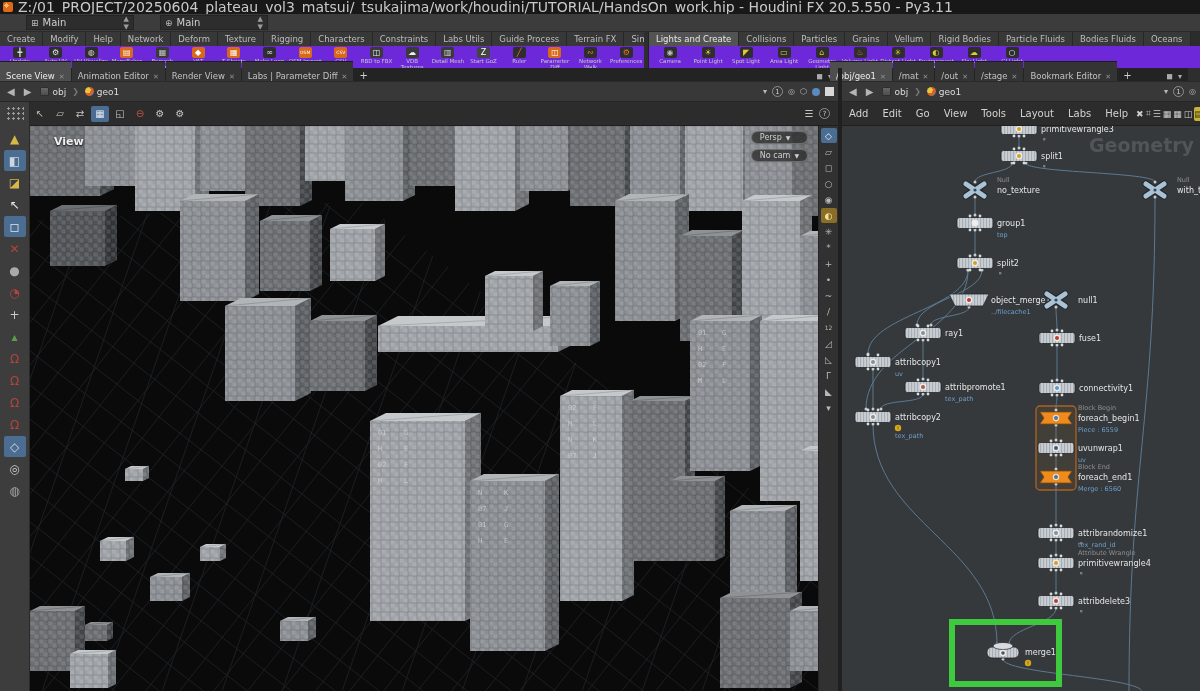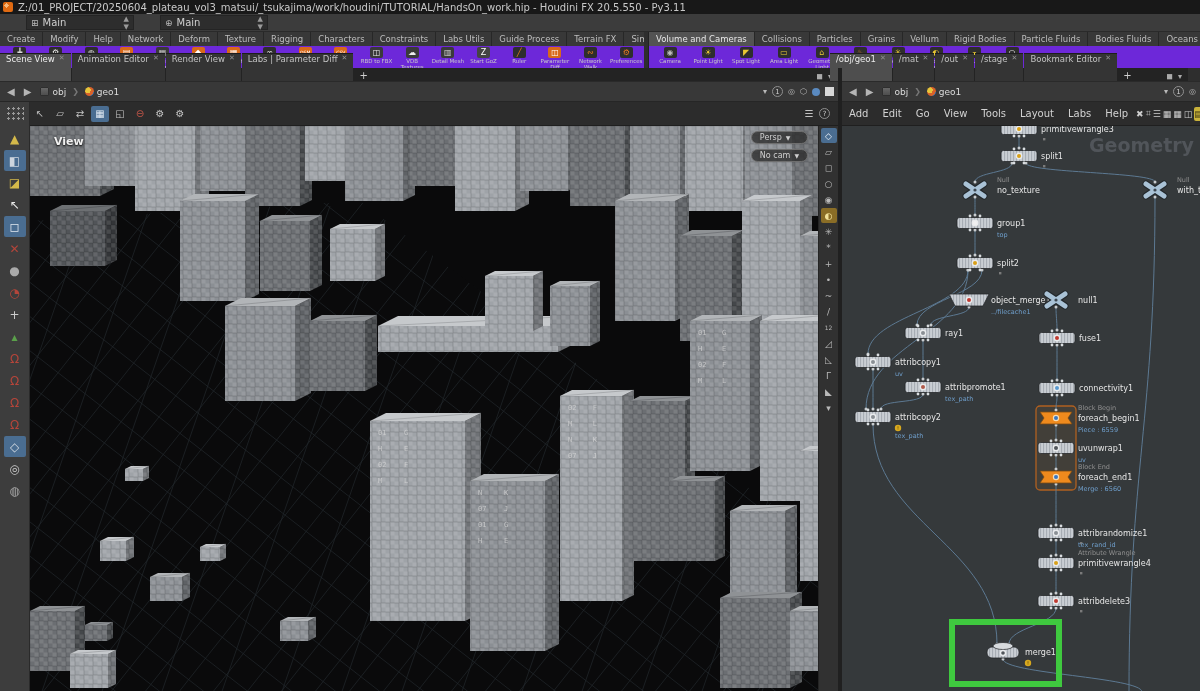--- a/index.html
+++ b/index.html
@@ -5,21 +5,21 @@
   * { margin:0; padding:0; box-sizing:border-box; }
   html,body { background:#111; }
   #app { position:relative; width:1200px; height:691px; overflow:hidden;
          font-family:"DejaVu Sans","Liberation Sans",sans-serif; background:#2e2e2e; color:#c8c8c8;
          -webkit-font-smoothing:antialiased; }
   
   .titlebar { position:absolute; left:0; top:0; width:1200px; height:14px; background:#181818;
               display:flex; align-items:center; gap:5px; padding-left:3px; }
   .hlogo { width:10px; height:10px; border-radius:2px;
            background:radial-gradient(circle at 35% 35%, #f5b87a 0 22%, #e06a12 23% 100%); flex:0 0 auto; }
-  .titletext { font-size:10px; color:#c9c9c9; white-space:nowrap; }
+  .titletext { font-size:14px; color:#c9c9c9; white-space:nowrap; }
   
   .menubar { position:absolute; left:0; top:14px; width:1200px; height:18px; background:#3c3c3c;
              display:flex; align-items:center; border-bottom:1px solid #2a2a2a; }
   .menu-item { font-size:10.5px; color:#d4d4d4; padding:0 8px; line-height:18px; cursor:default; }
   .desk-combo { display:flex; align-items:center; gap:4px; background:#2d2d2d; border:1px solid #242424;
                 height:15px; width:108px; margin-left:26px; padding:0 4px; font-size:10px; color:#cfcfcf; }
   .desk-combo .spin { margin-left:auto; font-size:7px; color:#9a9a9a; }
   .combo-ic { font-size:9px; color:#b9b9b9; }
   
   .shelf { position:absolute; top:32px; height:36px; background:#6d28d9; }
@@ -28,22 +28,22 @@
                border-right:1px solid #272727; white-space:nowrap; }
   .shelf-tab.active { background:#535353; color:#e8e8e8; }
   .shelf-tools { display:flex; height:22px; align-items:flex-start; padding-left:2px; overflow:hidden; }
   .shelf-tool { width:38px; display:flex; flex-direction:column; align-items:center; gap:0; padding-top:1px; }
   .shelf-tool .tico { width:13px; height:11px; border-radius:2px; display:flex; align-items:center;
                       justify-content:center; font-size:8px; line-height:11px; }
   .shelf-tool .tlabel { font-size:5.5px; color:#c9c9c9; text-align:center; line-height:5.5px; margin-top:1px;
                         white-space:pre-line; }
   
   .panetabs { position:absolute; top:68px; height:13px; background:#232323; display:flex; align-items:flex-end; }
-  .ptab { display:flex; align-items:flex-start; gap:4px; font-size:8.5px; color:#c2c2c2; background:#343434;
-          height:28px; padding:0 6px; margin-right:1px; border-top:1px solid #1d1d1d; white-space:nowrap; }
+  .ptab { display:flex; align-items:flex-end; gap:4px; font-size:8.5px; color:#c2c2c2; background:#343434;
+          height:20px; padding:0 6px; margin-right:1px; border-top:1px solid #1d1d1d; white-space:nowrap; }
   .ptab.active { background:#4e4e4e; color:#ececec; }
   .ptab .x { font-size:7px; color:#8f8f8f; }
   .ptab-plus { font-size:10px; color:#cfcfcf; padding:0 5px; }
   .ptab-end { margin-left:auto; display:flex; gap:5px; padding-right:6px; font-size:8px; color:#aaa; }
   
   .pathbar { position:absolute; top:81px; height:21px; background:#383838; display:flex; align-items:center;
              gap:3px; padding:0 4px; border-top:1px solid #2a2a2a; border-bottom:1px solid #262626; }
   .navbtn { font-size:10px; color:#b5b5b5; padding:0 3px; }
   .chip { display:flex; align-items:center; gap:3px; font-size:9px; color:#dcdcdc; padding:0 3px; }
   .chip .cico { width:9px; height:9px; border-radius:1px; }
@@ -205,21 +205,21 @@
           <span class="tlabel">Network Walk</span>
         </span>
         <span class="shelf-tool">
           <span class="tico" style="background: rgb(46, 46, 46); color: rgb(232, 122, 30);">⚙</span>
           <span class="tlabel">Preferences</span>
         </span>
       </div>
   </div>
   <div class="shelf" style="left:648px;width:552px;border-left:1px solid #222;">
     <div class="shelf-tabs" id="rshelf-tabs">
-        <span class="shelf-tab active">Volume and Cameras</span>
+        <span class="shelf-tab active">Lights and Create</span>
         <span class="shelf-tab">Collisions</span>
         <span class="shelf-tab">Particles</span>
         <span class="shelf-tab">Grains</span>
         <span class="shelf-tab">Vellum</span>
         <span class="shelf-tab">Rigid Bodies</span>
         <span class="shelf-tab">Particle Fluids</span>
         <span class="shelf-tab">Bodies Fluids</span>
         <span class="shelf-tab">Oceans</span>
       </div>
     <div class="shelf-tools" id="rshelf-tools">

